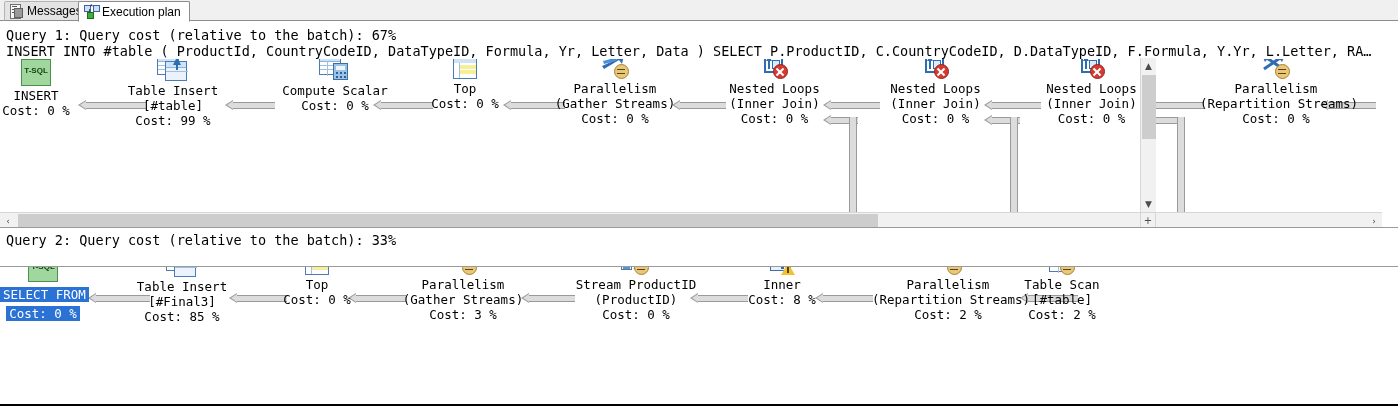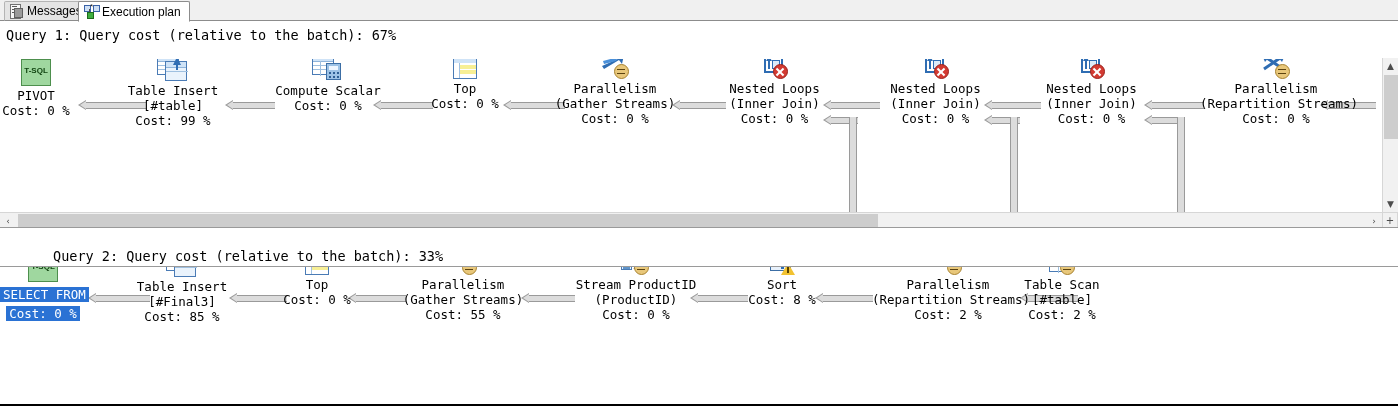--- a/index.html
+++ b/index.html
@@ -252,22 +252,23 @@
       <span class="bx" style="left:0;top:1px;"></span>
       <span class="star">*</span>
       <span class="bx" style="left:9px;top:1px;"></span>
       <span class="stem"></span>
       <span class="gb"></span>
     </span>
     <span>Execution plan</span>
   </div>
 </div>
 
-<div class="pane" style="top:21px;width:1398px;height:207px;">
+<div class="pane" style="top:21px;width:1156px;height:207px;">
   <div class="qtext" style="top:6px;">Query 1: Query cost (relative to the batch): 67%</div>
+  <div class="qtext" style="top:22px;">INSERT INTO #table ( ProductId, CountryCodeID, DataTypeID, Formula, Yr, Letter, Data ) SELECT P.ProductID, C.CountryCodeID, D.DataTypeID, F.Formula, Y.Yr, L.Letter, RA…</div>
 
   <div class="canvas" style="top:38px;width:1382px;height:153px;">
 
     <div class="arrow" style="left:78px;top:41px;width:68px;">
         <div class="body"></div>
         <div class="headb"></div>
         <div class="headi"></div>
       </div>
     <div class="arrow" style="left:225px;top:41px;width:50px;">
         <div class="body"></div>
@@ -330,21 +331,21 @@
         <div class="headi"></div>
       </div>
     <div class="vline" style="left:1177px;top:58px;height:95px;"></div>
 
     <div class="node" style="left:0px;top:0px;width:72px;">
       <div class="icon">
         <div class="ic ic-tsql" style="margin:0 auto;">
             <span class="t">T-SQL</span>
           </div>
       </div>
-      <div class="lbl">PIVOT</div>
+      <div class="lbl">INSERT</div>
       <div class="lbl">Cost: 0 %</div>
     </div>
 
     <div class="node" style="left:119px;top:-4px;width:108px;">
       <div class="icon">
         <div class="ic ic-tableinsert" style="margin:0 auto;">
           <div class="c1">
               <div class="tbl" style="position:relative;">
                 <div class="hdr"></div>
             <div class="g" style="left:0;top:9px;width:22px;height:1px;"></div>
@@ -360,21 +361,21 @@
             </div>
           <div class="arr"></div>
             <div class="arrst"></div>
         </div>
       </div>
       <div class="lbl">Table Insert</div>
       <div class="lbl">[#table]</div>
       <div class="lbl">Cost: 99 %</div>
     </div>
 
-    <div class="node" style="left:268px;top:-4px;width:120px;">
+    <div class="node" style="left:275px;top:-4px;width:120px;">
       <div class="icon">
         <div class="ic ic-compute" style="margin:0 auto;">
           <div class="c1">
               <div class="tbl" style="position:relative;">
                 <div class="hdr"></div>
             <div class="g" style="left:0;top:9px;width:22px;height:1px;"></div>
             <div class="g" style="left:0;top:13px;width:22px;height:1px;"></div>
             <div class="g" style="left:7px;top:5px;width:1px;height:15px;"></div>
               </div>
             </div>
@@ -522,21 +523,21 @@
     </div>
   </div>
   <div class="corner" style="right:0;top:191px;">
     <span>+</span>
   </div>
 
   <div class="hrule" style="top:206px;"></div>
 </div>
 
 <div class="pane" style="top:228px;width:1398px;height:178px;">
-  <div class="qtext" style="top:20px;margin-left:47px;">Query 2: Query cost (relative to the batch): 33%</div>
+  <div class="qtext" style="top:4px;">Query 2: Query cost (relative to the batch): 33%</div>
   <div class="hrule" style="top:38px;"></div>
 
   <div class="canvas" style="top:39px;width:1398px;height:139px;">
 
     <div class="arrow" style="left:88px;top:26px;width:62px;">
         <div class="body"></div>
         <div class="headb"></div>
         <div class="headi"></div>
       </div>
     <div class="arrow" style="left:229px;top:26px;width:58px;">
@@ -621,21 +622,21 @@
             <path d="M2 13 L20 5 L14 3 L24 2 L22 11 L19 7 L4 16 Z" fill="#2f6db3"></path>
             <path d="M3 8 L18 4 L16 8 L4 11 Z" fill="#4a90d9"></path>
           </svg>
           <span class="coin">
               <i style="top:7.5px"></i>
             </span>
         </div>
       </div>
       <div class="lbl">Parallelism</div>
       <div class="lbl">(Gather Streams)</div>
-      <div class="lbl">Cost: 55 %</div>
+      <div class="lbl">Cost: 3 %</div>
     </div>
 
     <div class="node" style="left:565px;top:-18px;width:142px;">
       <div class="icon">
         <div class="ic ic-sa" style="margin:0 auto;">
           <span class="comb">
             <i style="top:17px"></i>
           </span>
 
           <span class="sig" style="top:14px">Σ</span>
@@ -652,21 +653,21 @@
     <div class="node" style="left:745px;top:-16px;width:74px;">
       <div class="icon">
         <div class="ic ic-sort" style="margin:0 auto;">
           <span class="bx"></span>
 
           <span class="bar" style="left:12px;top:10px;width:3px;height:8px;"></span>
           <span class="bar" style="left:17px;top:6px;width:3px;height:12px;"></span>
           <span class="warn"></span>
         </div>
       </div>
-      <div class="lbl">Sort</div>
+      <div class="lbl">Inner</div>
       <div class="lbl">Cost: 8 %</div>
     </div>
 
     <div class="node" style="left:872px;top:-18px;width:152px;">
       <div class="icon">
         <div class="ic ic-par" style="margin:0 auto;">
           <svg width="30" height="20" viewBox="0 0 30 20">
             <path d="M3 3 L22 16 M22 3 L3 16" stroke="#2f6db3" stroke-width="3" fill="none"></path>
             <path d="M1 2 L8 4 L4 9 Z" fill="#2f6db3"></path>
             <path d="M24 2 L17 4 L21 9 Z" fill="#2f6db3"></path>

